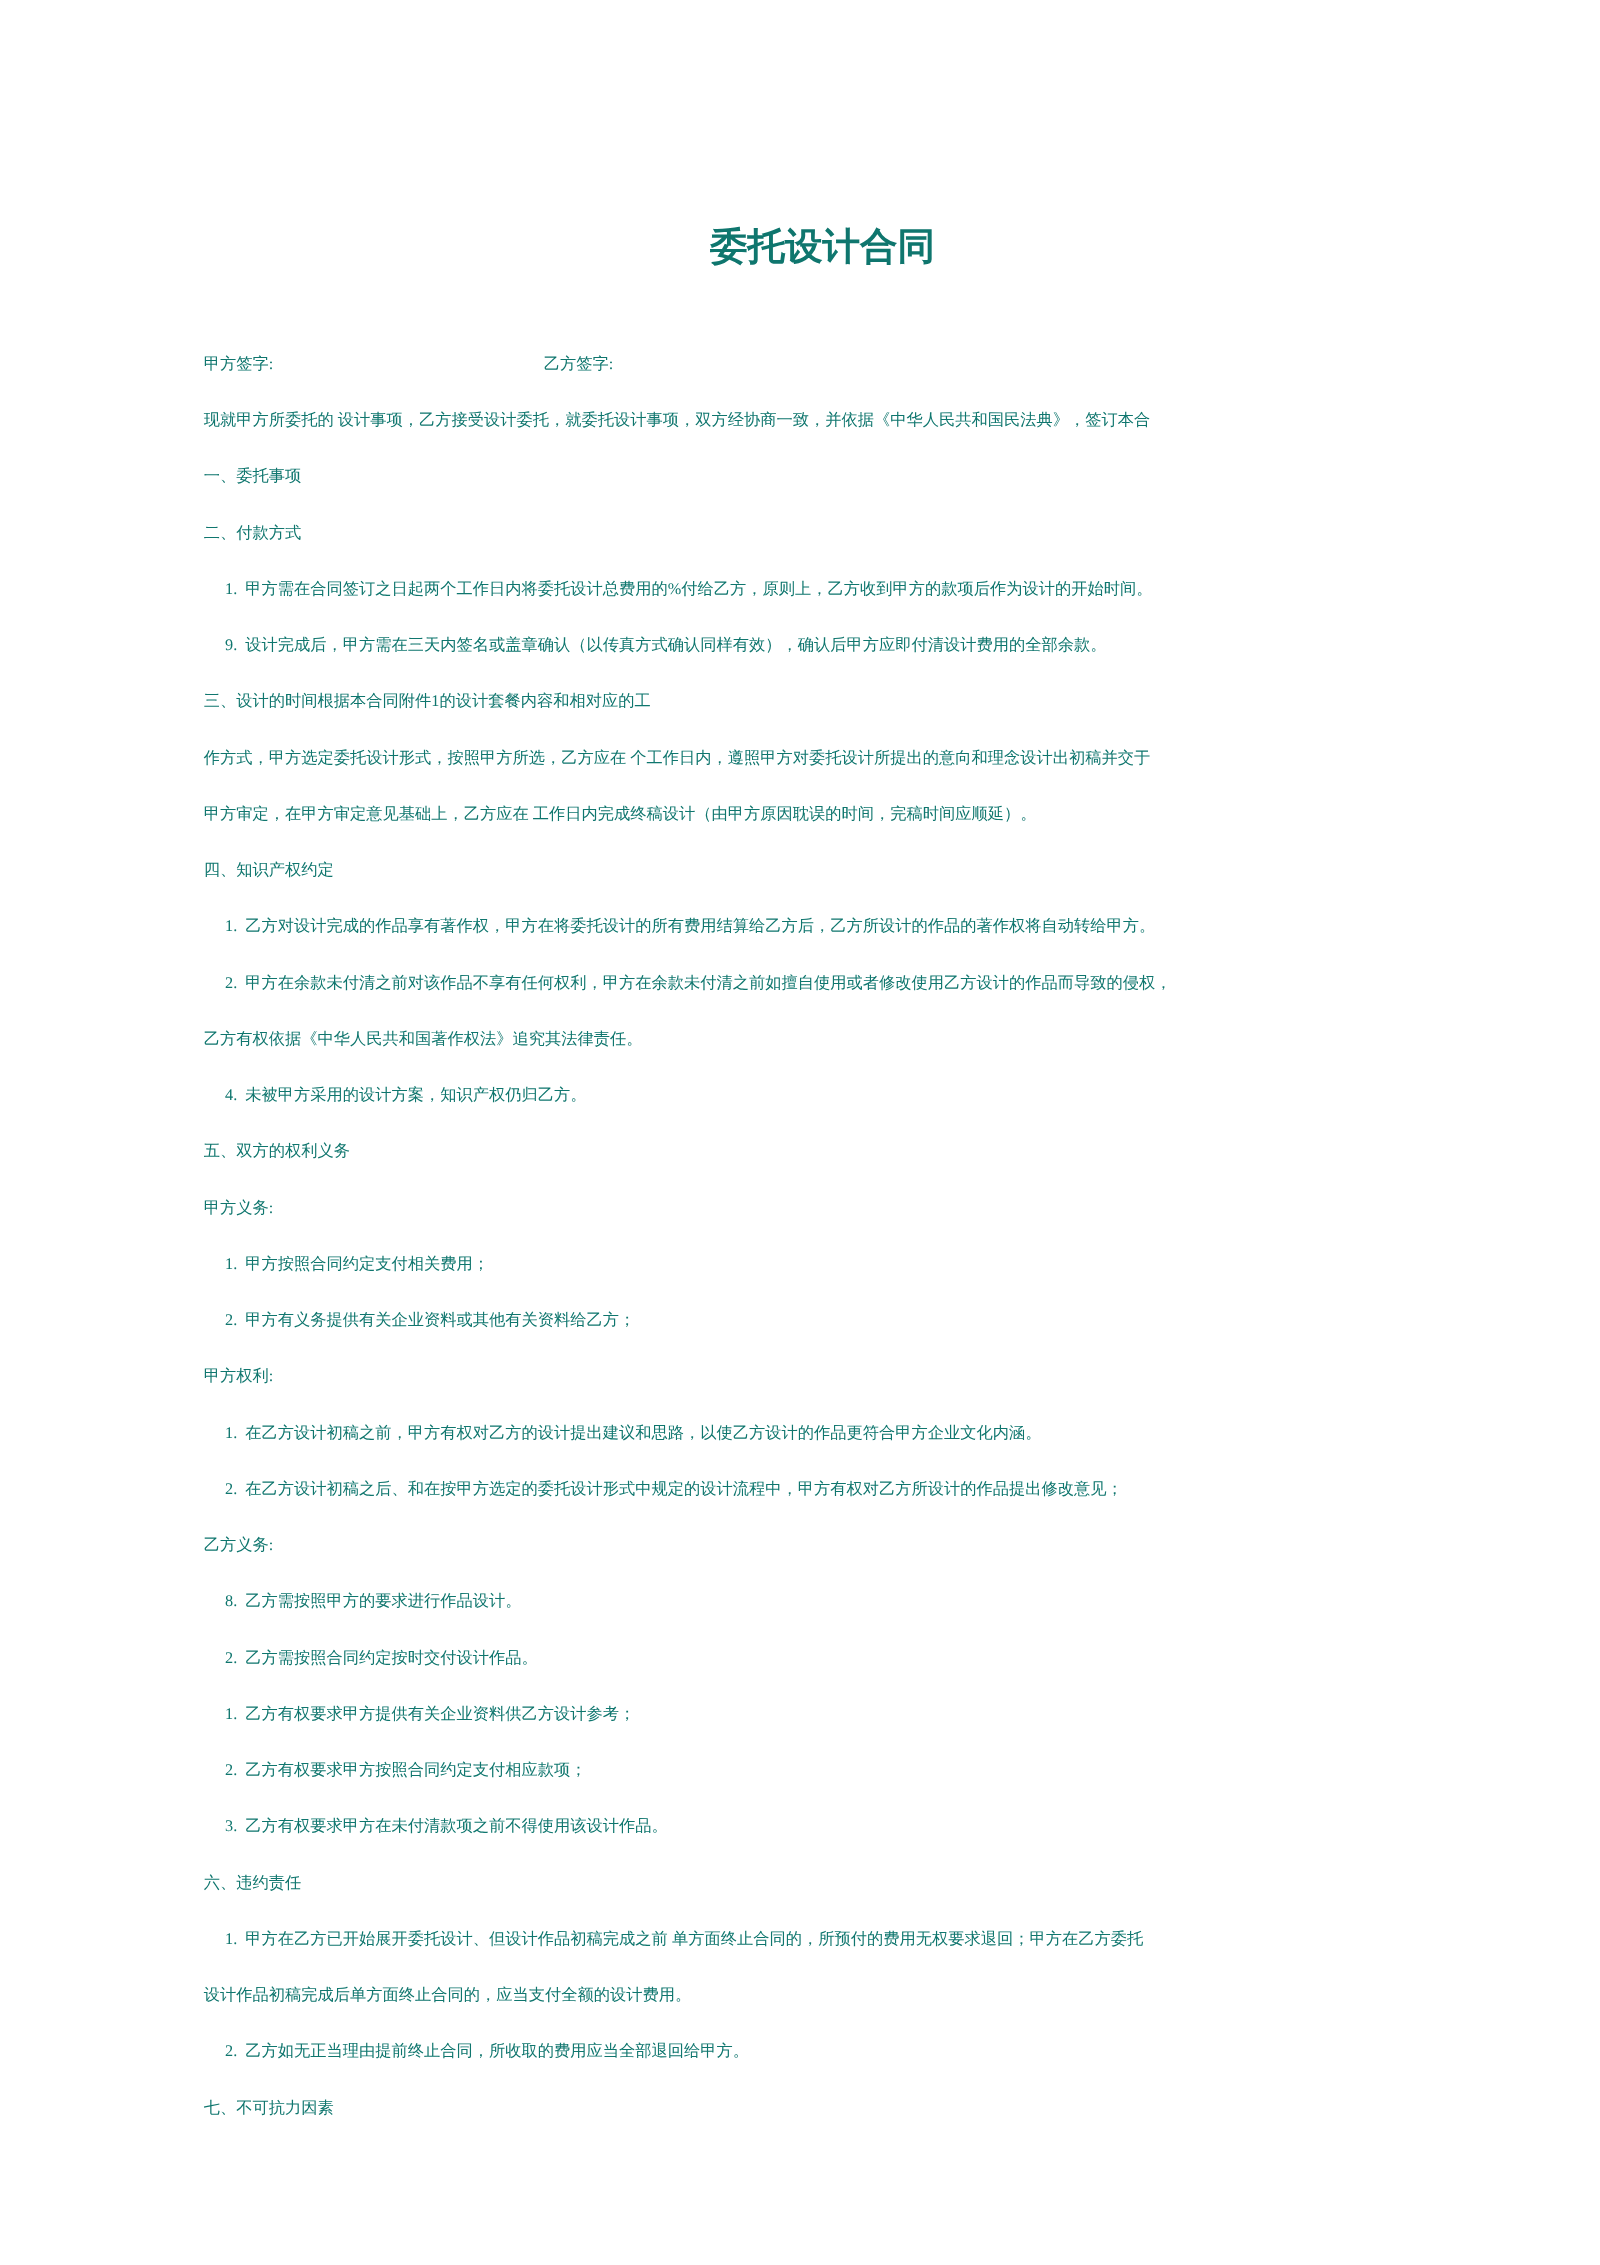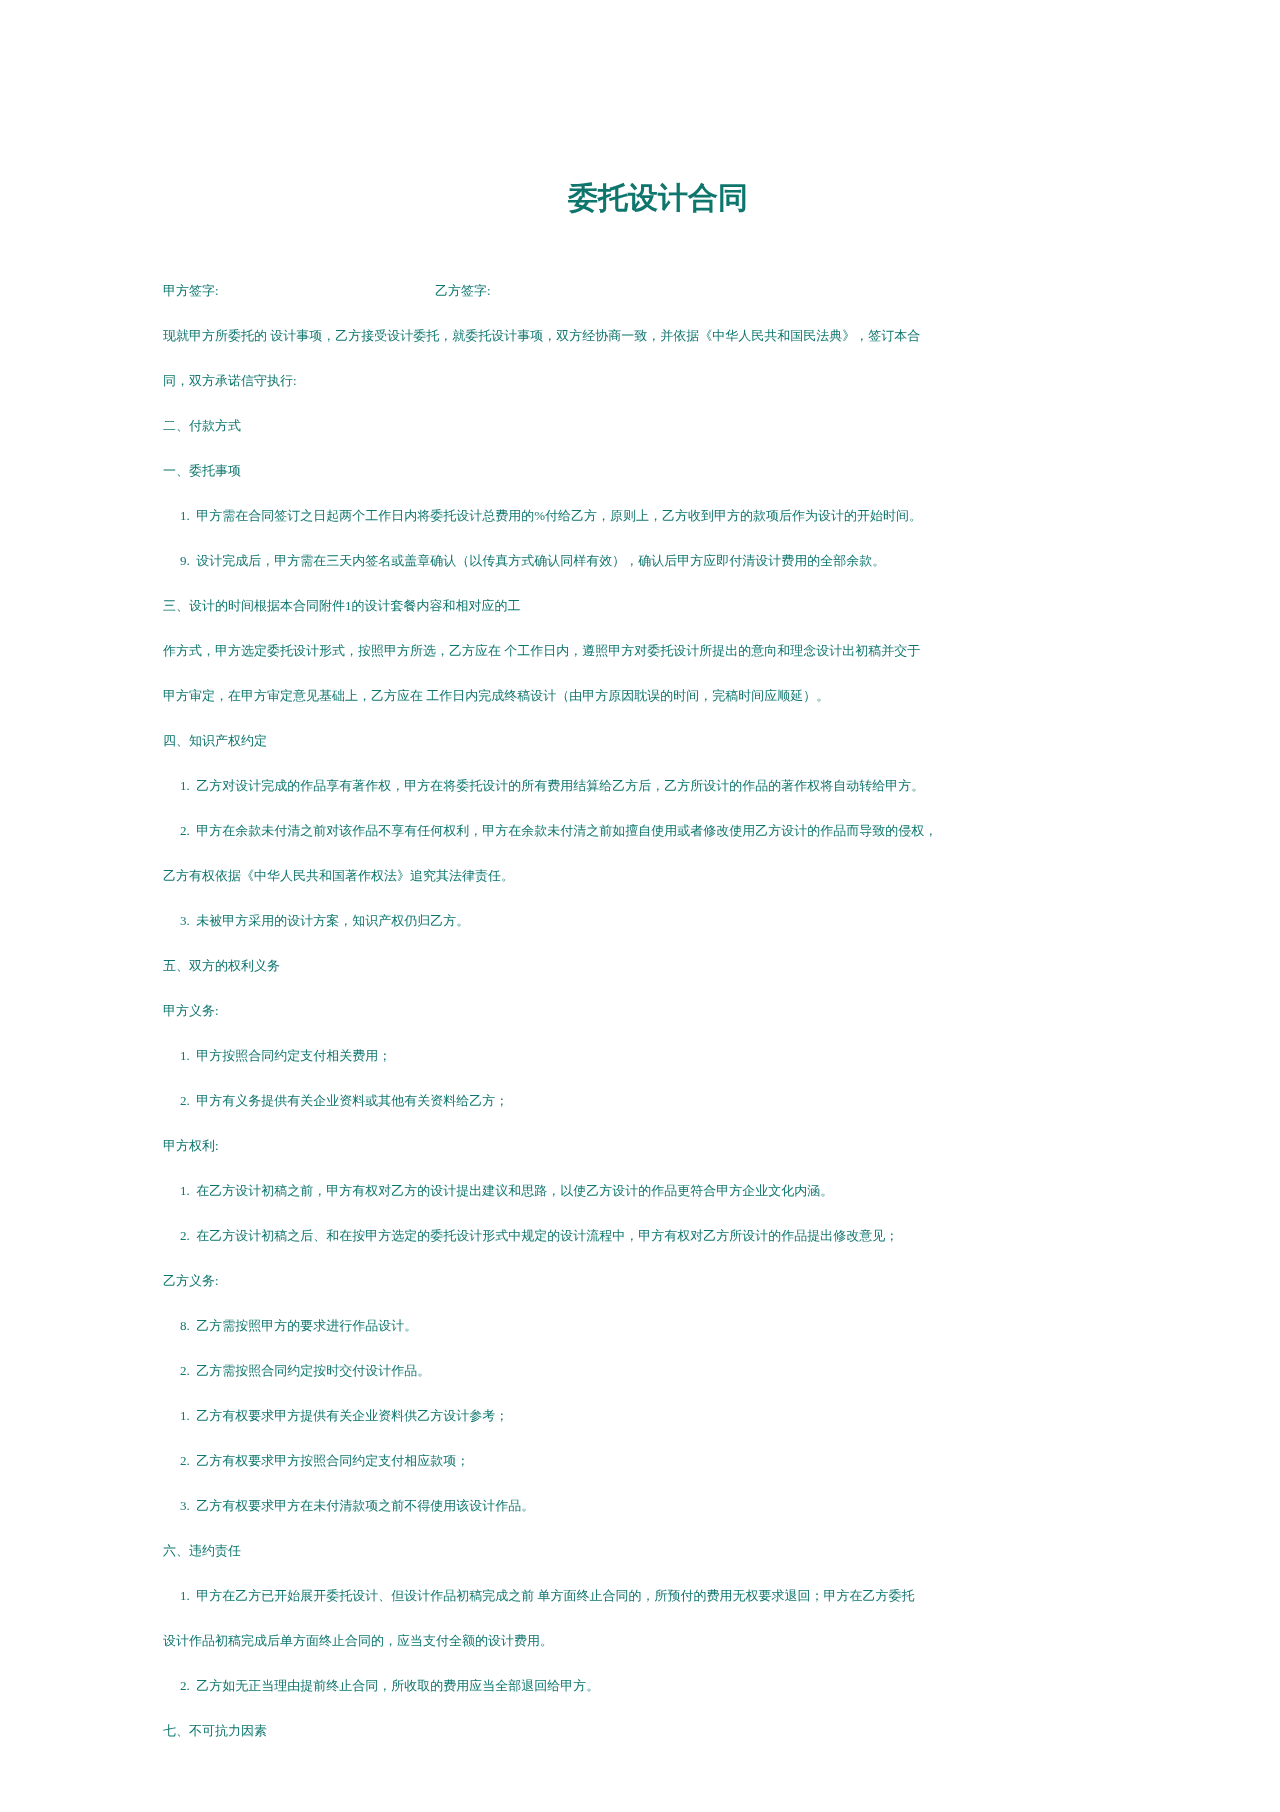--- a/index.html
+++ b/index.html
@@ -48,33 +48,32 @@
   }
 </style>
 </head>
 <body>
 
 <div class="page">
   <div class="doc-title">委托设计合同</div>
   <div class="doc-body">
       <div class="doc-line"><span class="sign-left">甲方签字:</span><span>乙方签字:</span></div>
       <div class="doc-line">现就甲方所委托的 设计事项，乙方接受设计委托，就委托设计事项，双方经协商一致，并依据《中华人民共和国民法典》，签订本合</div>
-      <div class="doc-line">同，双方承诺信守执行:</div>
+      <div class="doc-line">一、委托事项</div>
       <div class="doc-line">二、付款方式</div>
-      <div class="doc-line">一、委托事项</div>
       <div class="doc-line indent-1">1.  甲方需在合同签订之日起两个工作日内将委托设计总费用的%付给乙方，原则上，乙方收到甲方的款项后作为设计的开始时间。</div>
       <div class="doc-line indent-1">9.  设计完成后，甲方需在三天内签名或盖章确认（以传真方式确认同样有效），确认后甲方应即付清设计费用的全部余款。</div>
       <div class="doc-line">三、设计的时间根据本合同附件1的设计套餐内容和相对应的工</div>
       <div class="doc-line">作方式，甲方选定委托设计形式，按照甲方所选，乙方应在 个工作日内，遵照甲方对委托设计所提出的意向和理念设计出初稿并交于</div>
       <div class="doc-line">甲方审定，在甲方审定意见基础上，乙方应在 工作日内完成终稿设计（由甲方原因耽误的时间，完稿时间应顺延）。</div>
       <div class="doc-line">四、知识产权约定</div>
       <div class="doc-line indent-1">1.  乙方对设计完成的作品享有著作权，甲方在将委托设计的所有费用结算给乙方后，乙方所设计的作品的著作权将自动转给甲方。</div>
       <div class="doc-line indent-1">2.  甲方在余款未付清之前对该作品不享有任何权利，甲方在余款未付清之前如擅自使用或者修改使用乙方设计的作品而导致的侵权，</div>
       <div class="doc-line">乙方有权依据《中华人民共和国著作权法》追究其法律责任。</div>
-      <div class="doc-line indent-1">3.  未被甲方采用的设计方案，知识产权仍归乙方。</div>
+      <div class="doc-line indent-1">4.  未被甲方采用的设计方案，知识产权仍归乙方。</div>
       <div class="doc-line">五、双方的权利义务</div>
       <div class="doc-line">甲方义务:</div>
       <div class="doc-line indent-1">1.  甲方按照合同约定支付相关费用；</div>
       <div class="doc-line indent-1">2.  甲方有义务提供有关企业资料或其他有关资料给乙方；</div>
       <div class="doc-line">甲方权利:</div>
       <div class="doc-line indent-1">1.  在乙方设计初稿之前，甲方有权对乙方的设计提出建议和思路，以使乙方设计的作品更符合甲方企业文化内涵。</div>
       <div class="doc-line indent-1">2.  在乙方设计初稿之后、和在按甲方选定的委托设计形式中规定的设计流程中，甲方有权对乙方所设计的作品提出修改意见；</div>
       <div class="doc-line">乙方义务:</div>
       <div class="doc-line indent-1">8.  乙方需按照甲方的要求进行作品设计。</div>
       <div class="doc-line indent-1">2.  乙方需按照合同约定按时交付设计作品。</div>

